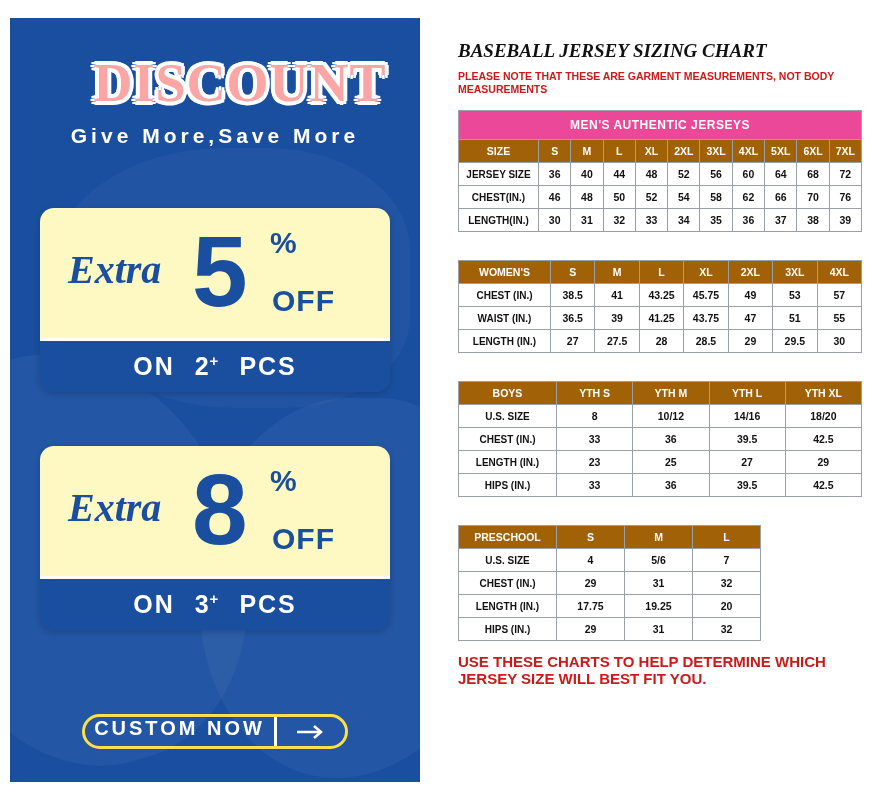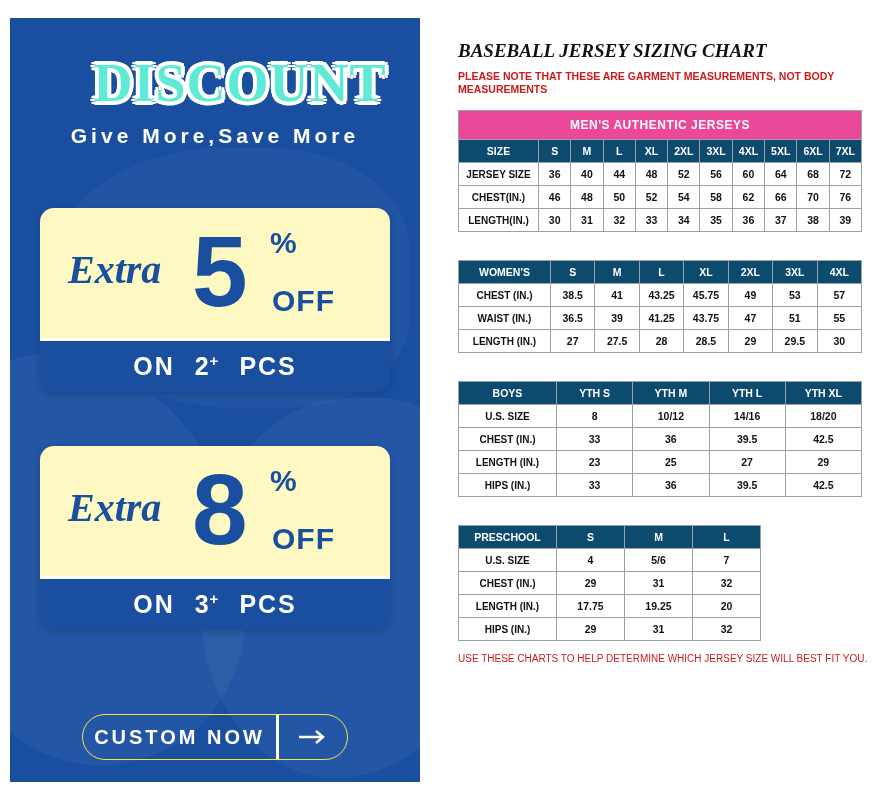--- a/index.html
+++ b/index.html
@@ -34,21 +34,21 @@
   #promo .bg3 { width: 360px; height: 260px; left: 40px; top: 130px; background: rgba(255,255,255,0.03); border-radius: 55% 45% 40% 60%; }
 
   .discount-title {
     position: absolute;
     left: 0; top: 34px; width: 460px;
     text-align: center;
     font-family: "Liberation Serif", serif;
     font-weight: bold;
     font-size: 54px;
     letter-spacing: 1px;
-    color: #5eead4;
+    color: #fca5a5;
     -webkit-text-stroke: 0px;
     text-shadow:
       -3px -3px 0 #ffffff,  3px -3px 0 #ffffff,
       -3px  3px 0 #ffffff,  3px  3px 0 #ffffff,
       -4px  0   0 #ffffff,  4px  0   0 #ffffff,
        0   -4px 0 #ffffff,  0    4px 0 #ffffff;
   }
   .discount-sub {
     position: absolute;
     left: 0; top: 106px; width: 410px;
@@ -118,25 +118,24 @@
     color: #ffffff;
   }
   .offer-on { font-size: 25px; font-weight: bold; letter-spacing: 2px; }
   .offer-qty { font-size: 25px; font-weight: bold; letter-spacing: 1px; }
   .offer-qty sup { font-size: 15px; }
   .offer-pcs { font-size: 25px; font-weight: bold; letter-spacing: 2px; }
 
   .custom-btn {
     position: absolute;
     left: 72px; top: 696px;
-    width: 266px; height: 46px;
-    border: 1px solid #fde047;
+    width: 266px; height: 35px;
+    border: 3px solid #fde047;
     border-radius: 25px;
     display: flex;
-    align-items: center;
     color: #ffffff;
   }
   .custom-btn .label {
     flex: 1;
     text-align: center;
     font-size: 20px;
     font-weight: bold;
     letter-spacing: 3px;
   }
   .custom-btn .divider {
@@ -190,35 +189,35 @@
     background: #ffffff;
   }
   .tbl .hdr-band td {
     background: #ec4899;
     color: #ffffff;
     font-size: 12px;
     padding: 7px 2px;
     letter-spacing: 0.5px;
   }
   .tbl .hdr-row td {
-    background: #0c4a6e;
+    background: #a16207;
     color: #ffffff;
   }
   .tbl .rowlabel {
     background: #ffffff;
     color: #111111;
     font-weight: bold;
     font-size: 10px;
     margin-top: 6px;
   }
   .tbl td.small { font-size: 10px; }
   .sub-note {
     color: #cc1a1a;
-    font-size: 10px;
-    font-weight: normal;
+    font-size: 15px;
+    font-weight: bold;
     margin: 12px 0 0 18px;
   }
   .spacer14 { height: 14px; }
 </style>
 </head>
 <body>
 
 <div id="page">
 
   <div id="promo">

